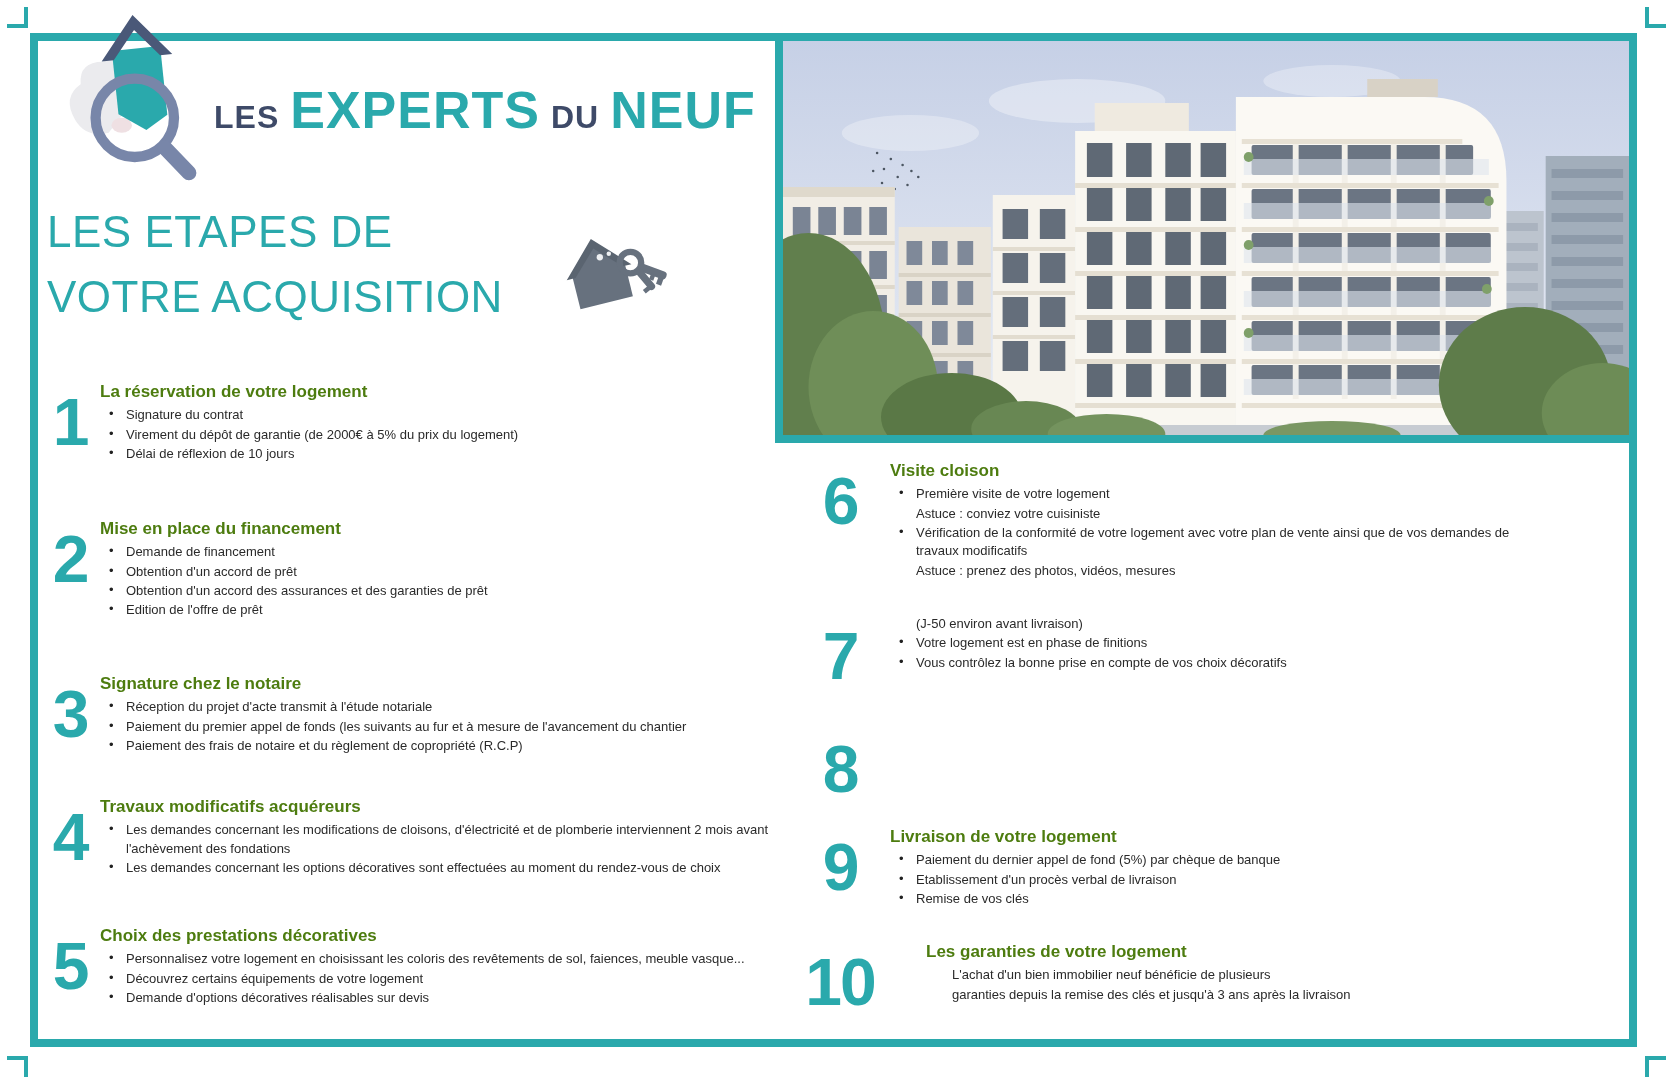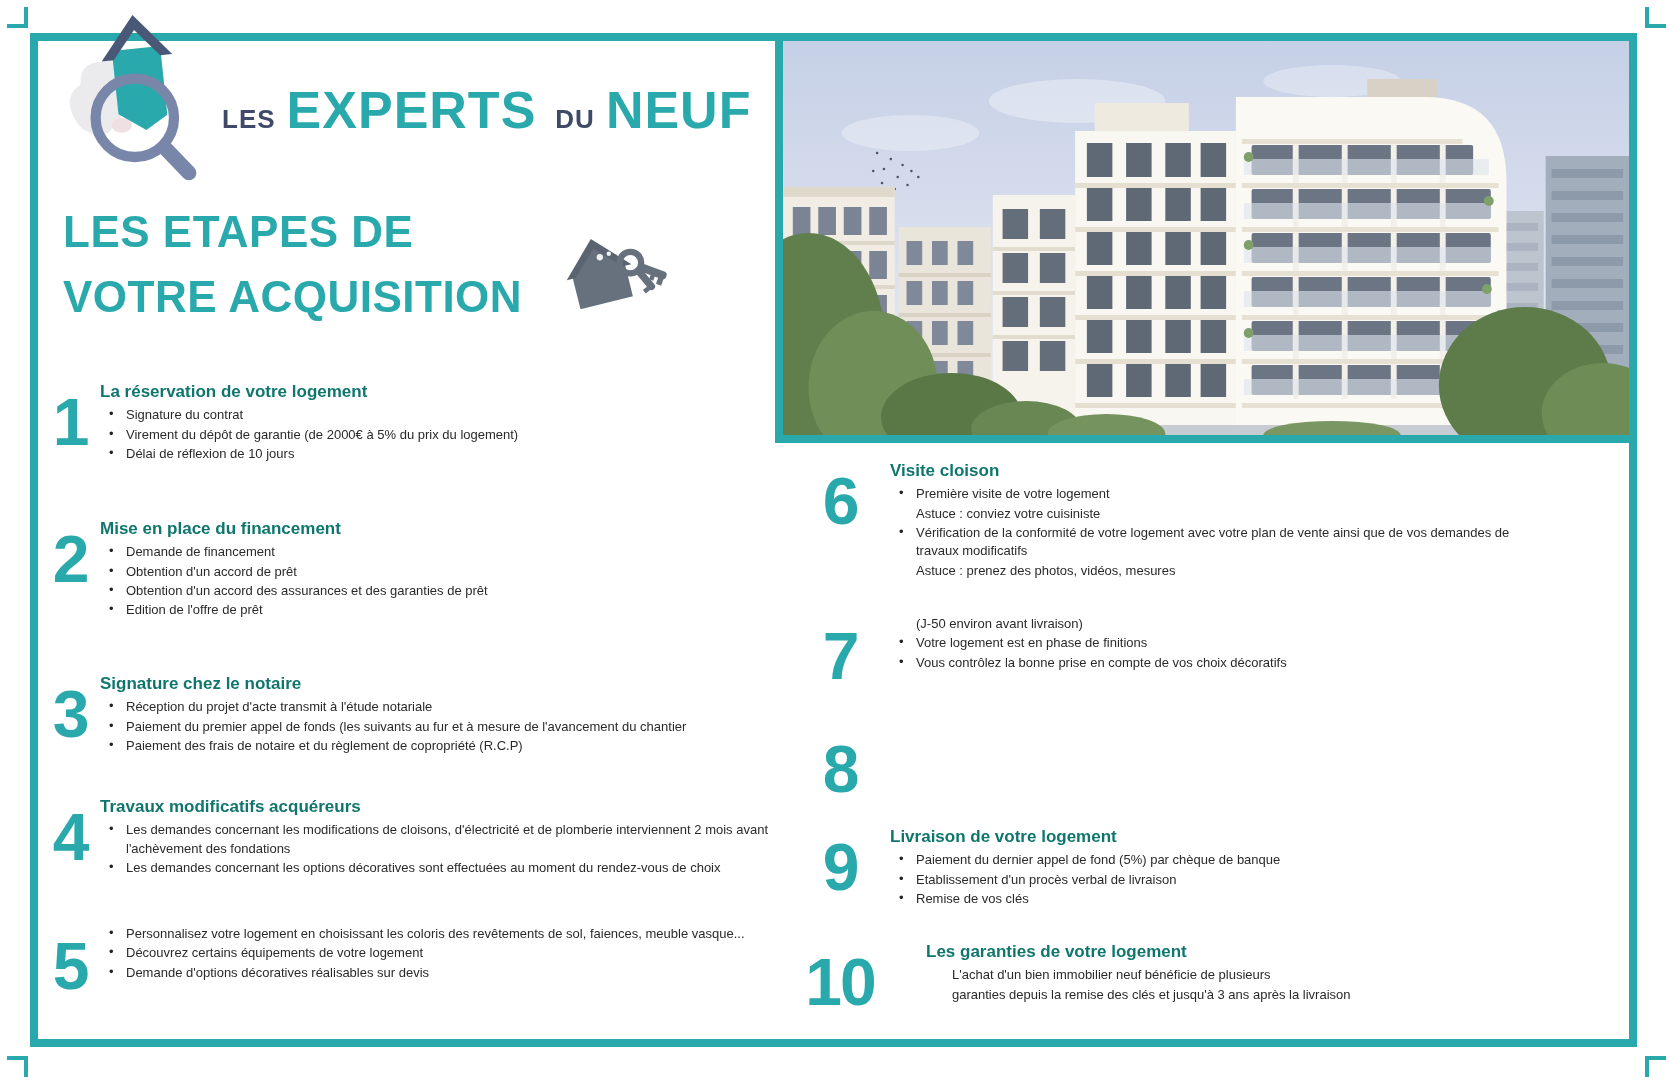--- a/index.html
+++ b/index.html
@@ -12,41 +12,41 @@
   
   .mark{position:absolute;width:17px;height:17px;border:0 solid var(--teal);}
   .mark.tl{left:7px;top:7px;border-right-width:4px;border-bottom-width:4px;}
   .mark.tr{left:1645px;top:7px;border-left-width:4px;border-bottom-width:4px;}
   .mark.br{left:1645px;top:1056px;border-left-width:4px;border-top-width:4px;}
   .mark.bl{left:7px;top:1056px;border-right-width:4px;border-top-width:4px;}
   
   .logo{position:absolute;left:62px;top:6px;width:140px;height:190px;}
   .brand{position:absolute;left:214px;top:80px;display:flex;align-items:baseline;gap:11px;
          font-weight:700;letter-spacing:1px;white-space:nowrap;}
-  .brand .small{font-size:26px;color:var(--navy);margin-left:8px;}
+  .brand .small{font-size:32px;color:var(--navy);}
   .brand .big{font-size:52px;color:var(--teal);}
   
-  .main-title{position:absolute;left:63px;top:200px;font-size:44px;font-weight:700;
+  .main-title{position:absolute;left:47px;top:200px;font-size:44px;font-weight:400;
               color:var(--teal);line-height:1.47;letter-spacing:.5px;}
   .keys-icon{position:absolute;left:562px;top:226px;width:108px;height:94px;}
   
   .photo{position:absolute;left:775px;top:33px;width:862px;height:410px;
          border:8px solid var(--teal);box-sizing:border-box;background:#cdd6e8;}
   .photo svg{display:block;width:100%;height:100%;}
   
   .step{position:absolute;display:flex;}
   .num{font-weight:700;color:var(--teal);line-height:.95;text-align:center;
        margin-top:10px;letter-spacing:-2px;font-size:66px;flex:none;}
   .col-left .step{left:40px;}
   .col-left .num{width:60px;}
   .col-left .content{width:730px;}
   .col-right .step{left:800px;}
   .col-right .num{width:80px;margin-right:10px;}
   .col-right .content{width:640px;}
-  .step-title{font-weight:700;color:#0f766e;font-size:17px;margin-bottom:3px;line-height:1.3;}
+  .step-title{font-weight:700;color:#4d7c0f;font-size:17px;margin-bottom:3px;line-height:1.3;}
   .item{font-size:13px;line-height:1.42;padding-left:26px;position:relative;margin-bottom:1px;}
   .item.bulleted::before{content:"\2022";position:absolute;left:9px;top:-1px;color:#222;}
 </style>
 </head>
 <body>
 
 <div class="page">
 
   <div class="mark tl"></div>
   <div class="mark tr"></div>
@@ -342,20 +342,21 @@
         <div class="num">4</div>
         <div class="content">
           <div class="step-title">Travaux modificatifs acquéreurs</div>
           <div class="item bulleted">Les demandes concernant les modifications de cloisons, d'électricité et de plomberie interviennent 2 mois avant l'achèvement des fondations</div>
           <div class="item bulleted">Les demandes concernant les options décoratives sont effectuées au moment du rendez-vous de choix</div>
         </div>
       </div>
       <div class="step" style="top: 925px;">
         <div class="num">5</div>
         <div class="content">
+          <div class="step-title">Choix des prestations décoratives</div>
           <div class="item bulleted">Personnalisez votre logement en choisissant les coloris des revêtements de sol, faiences, meuble vasque...</div>
           <div class="item bulleted">Découvrez certains équipements de votre logement</div>
           <div class="item bulleted">Demande d'options décoratives réalisables sur devis</div>
         </div>
       </div>
     </div>
   <div id="col-right" class="col-right">
       <div class="step" style="top: 460px;">
         <div class="num">6</div>
         <div class="content">

